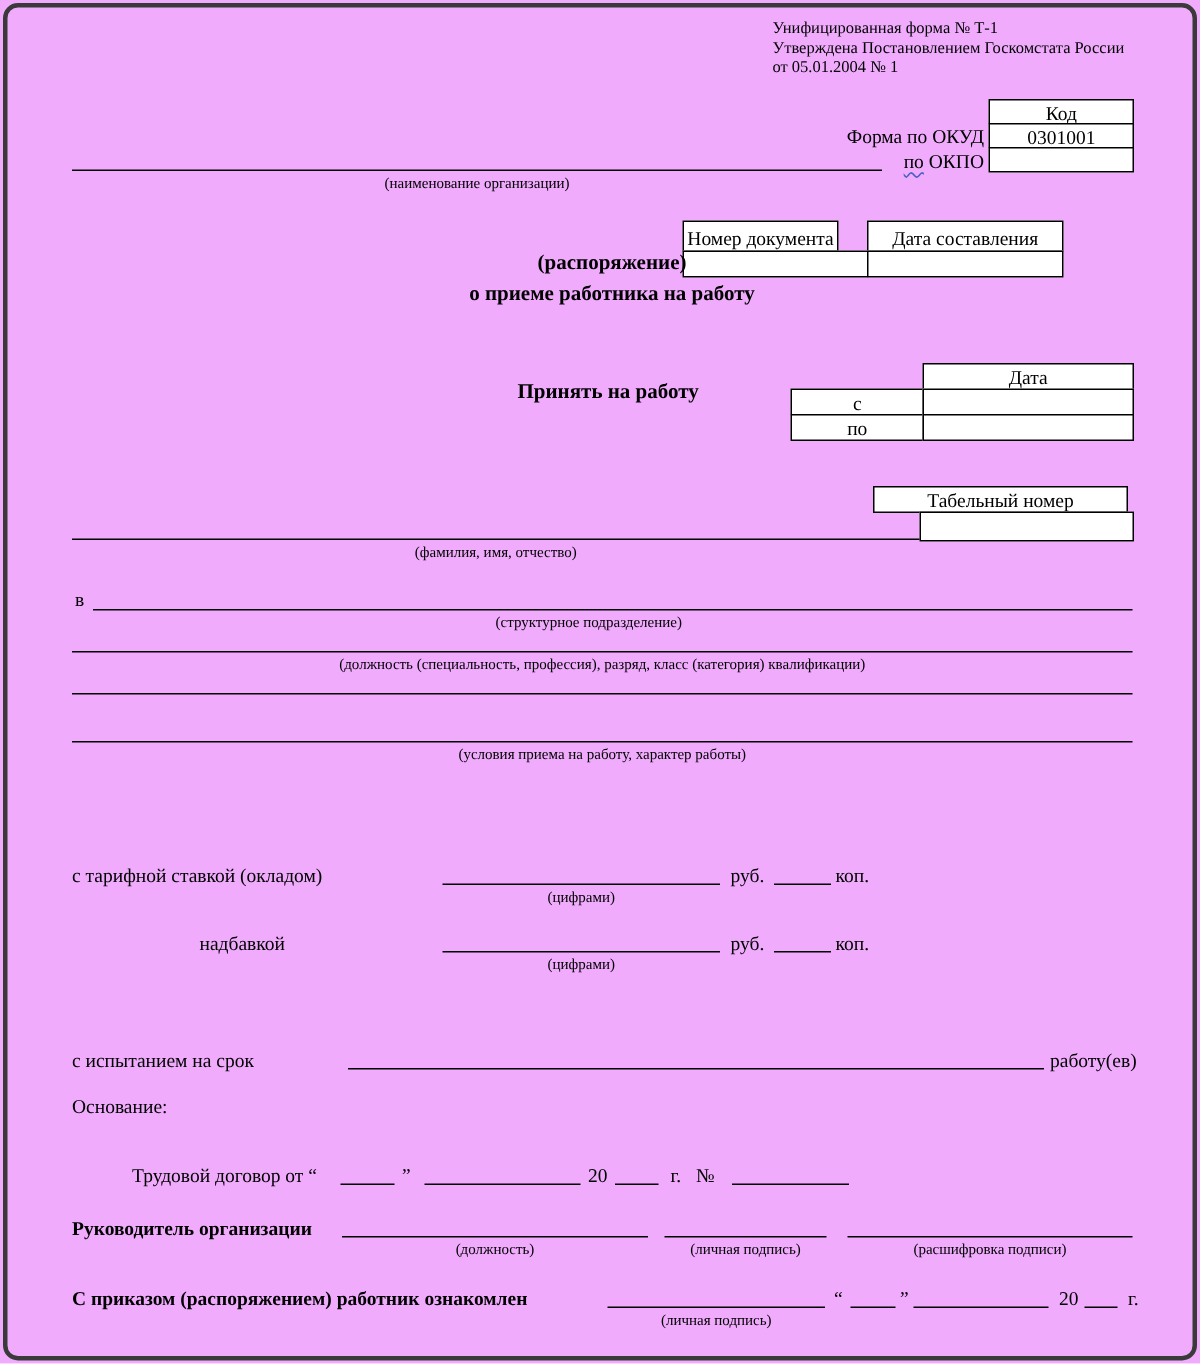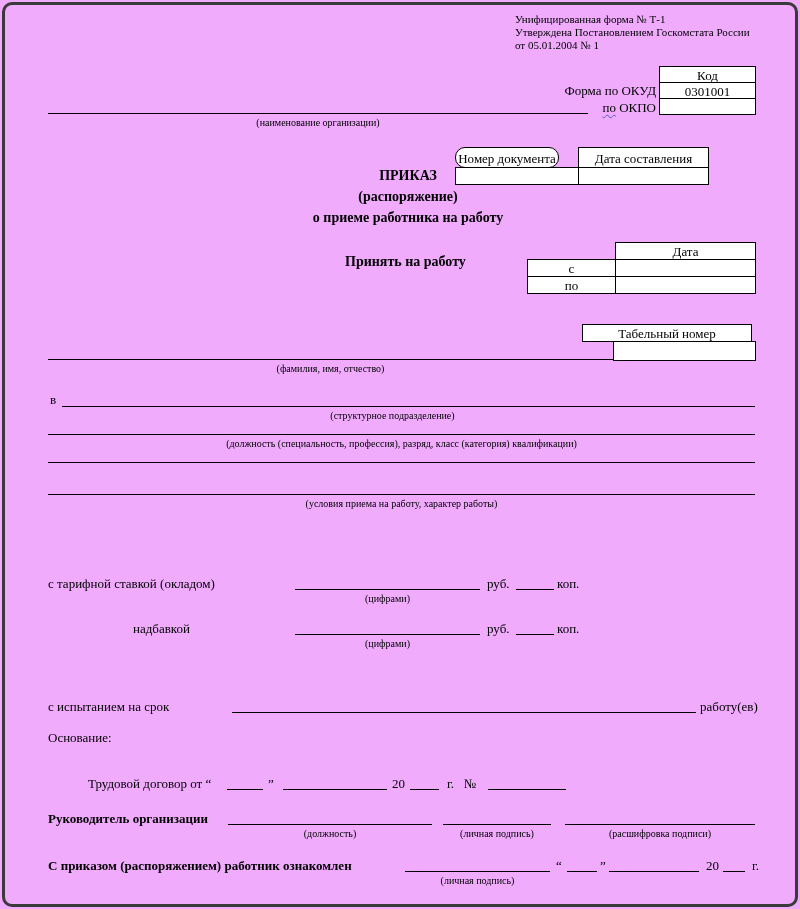--- a/index.html
+++ b/index.html
@@ -51,27 +51,26 @@
   <div class="cell" style="left:659px; top:98px; width:97px; height:17px;"></div>
 
   <div class="abs right" style="left:450px; top:82px; width:206px; line-height:17px;">
     <div>Форма по ОКУД</div>
     <div><span class="wavy">по</span><span> ОКПО</span></div>
   </div>
 
   <div class="line" style="left:48px; top:113px; width:540px;"></div>
   <div class="cap" style="left:48px; top:117px; width:540px;text-align:center;">(наименование организации)</div>
 
-  <div class="cell" style="left:455px; top:147px; width:104px; height:21px; line-height:19px;border-radius:10px;">Номер документа</div>
+  <div class="cell" style="left:455px; top:147px; width:104px; height:21px; line-height:19px;">Номер документа</div>
   <div class="cell" style="left:578px; top:147px; width:131px; height:21px; line-height:19px;">Дата составления</div>
   <div class="cell" style="left:455px; top:167px; width:124px; height:18px;"></div>
   <div class="cell" style="left:578px; top:167px; width:131px; height:18px;"></div>
 
   <div class="abs center" style="left:58px; top:165px; width:700px;">
-    <div class="title-line">ПРИКАЗ</div>
     <div class="title-line">(распоряжение)</div>
     <div class="title-line">о приеме работника на работу</div>
   </div>
 
   <div class="abs b" style="left:345px; top:254px; font-size:14px;">Принять на работу</div>
   <div class="cell" style="left:615px; top:242px; width:141px; height:32px;">Дата</div>
   <div class="cell" style="left:527px; top:259px; width:89px; height:18px;">с</div>
   <div class="cell" style="left:615px; top:259px; width:141px; height:18px;"></div>
   <div class="cell" style="left:527px; top:276px; width:89px; height:18px;">по</div>
   <div class="cell" style="left:615px; top:276px; width:141px; height:18px;"></div>

